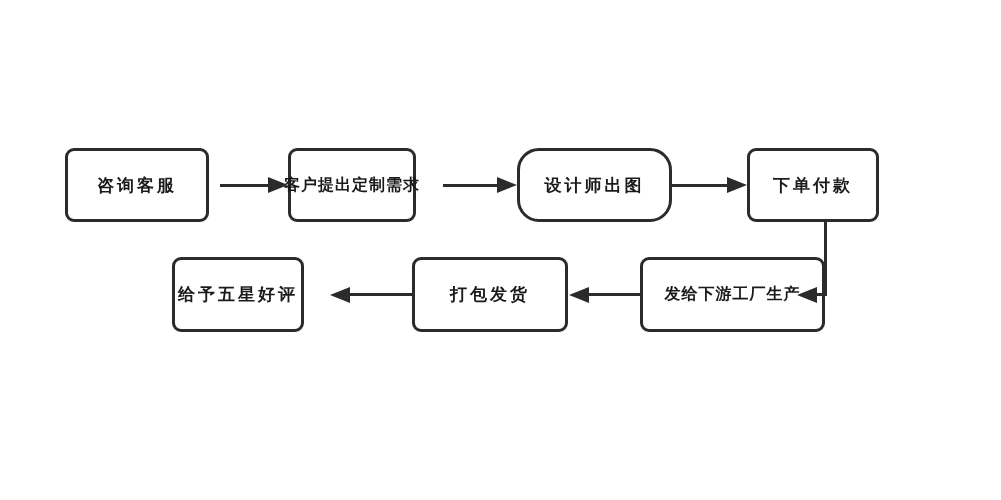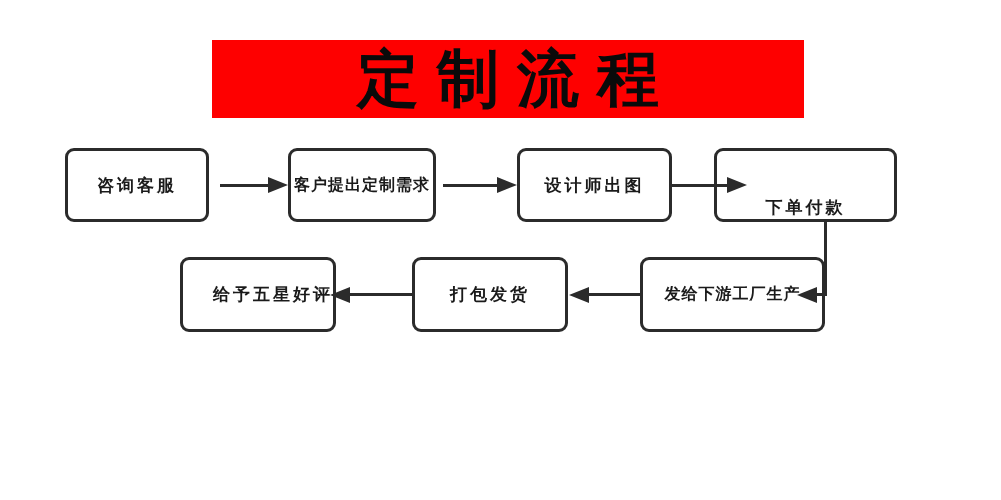--- a/index.html
+++ b/index.html
@@ -55,38 +55,35 @@
     border-top:8px solid transparent;
     border-bottom:8px solid transparent;
     border-right:20px solid var(--arrow);
   }
 </style>
 </head>
 <body>
 
 <div class="canvas">
 
-  <div class="banner">
-    <div class="banner-title">定制流程</div>
-  </div>
 
   <div class="node row1" style="left:65px;width:144px;">
     <span>咨询客服</span>
   </div>
-  <div class="node row1 long" style="left:288px;width:148px;">
+  <div class="node row1 long" style="left:288px;width:128px;">
     <span>客户提出定制需求</span>
   </div>
-  <div class="node row1" style="left:517px;width:155px;">
+  <div class="node row1" style="left:517px;width:155px;border-radius:22px;">
     <span>设计师出图</span>
   </div>
-  <div class="node row1" style="left:714px;width:183px;align-items:flex-end;">
+  <div class="node row1" style="left:747px;width:132px;">
     <span>下单付款</span>
   </div>
 
-  <div class="node row2" style="left:180px;width:156px;justify-content:flex-end;">
+  <div class="node row2" style="left:172px;width:132px;">
     <span>给予五星好评</span>
   </div>
   <div class="node row2" style="left:412px;width:156px;align-items:center;">
     <span>打包发货</span>
   </div>
   <div class="node row2 long" style="left:640px;width:185px;">
     <span>发给下游工厂生产</span>
   </div>
 
   <div>

